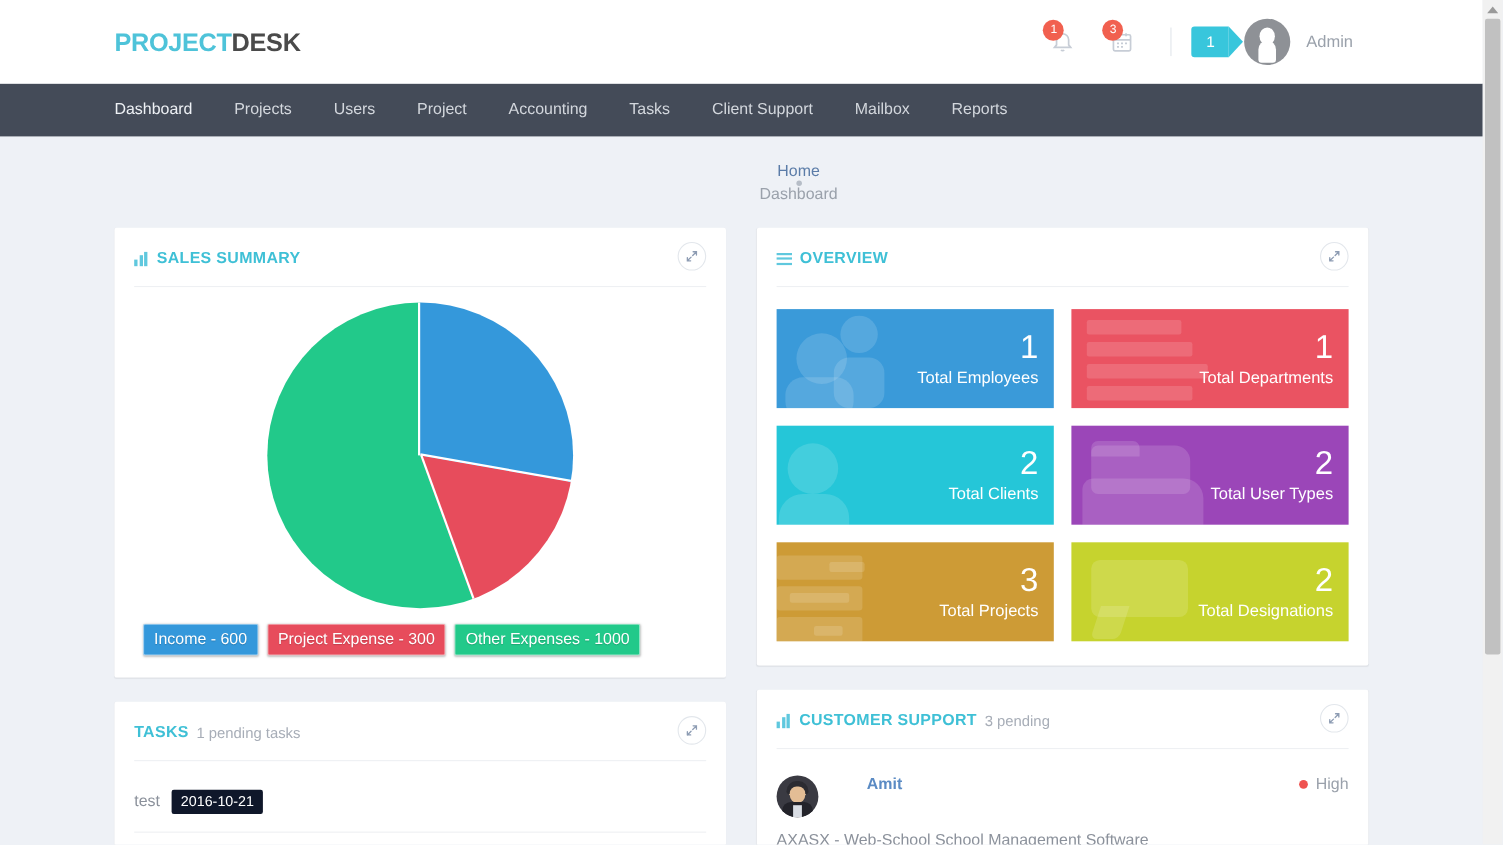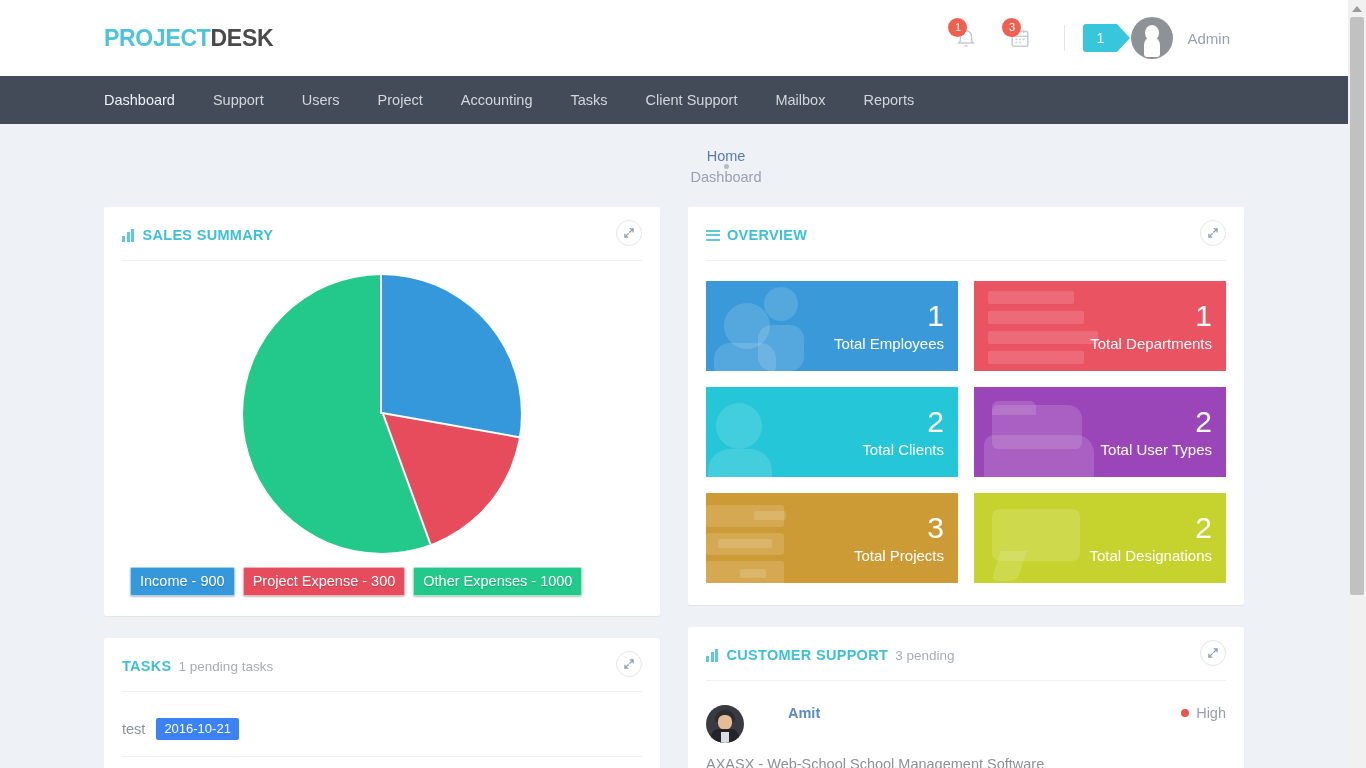--- a/index.html
+++ b/index.html
@@ -111,21 +111,21 @@
   }
   .tile .num { font-size: 30px; line-height: 1; font-weight: 300; position: relative; z-index: 2; }
   .tile .lbl { font-size: 15px; margin-top: 4px; position: relative; z-index: 2; font-weight: 300; }
   .tile .bgart { position: absolute; left: 0; top: 0; width: 100%; height: 100%; z-index: 1; opacity: 1; }
   .bgart .sh { position: absolute; background: rgba(255,255,255,0.14); }
 
   
   .task-body { padding: 26px 18px 0 18px; }
   .task-row { display: flex; align-items: center; padding-bottom: 16px; border-bottom: 1px solid #eef0f3; }
   .task-name { color: #8b919b; font-size: 14.5px; margin-right: 11px; }
-  .task-date { background: #3b82f6; color: #fff; font-size: 13px; padding: 3px 8px 4px 8px; border-radius: 2px; }
+  .task-date { background: #0f172a; color: #fff; font-size: 13px; padding: 3px 8px 4px 8px; border-radius: 2px; }
   .task-pad { height: 40px; }
 
   
   .support-body { padding: 24px 18px 0 18px; }
   .sup-row { display: flex; align-items: flex-start; gap: 24px; }
   .sup-avatar {
     width: 38px; height: 38px; border-radius: 50%; margin-right: 20px; overflow: hidden;
     background: radial-gradient(circle at 50% 38%, #e8c9a6 0 26%, #3a3a42 26% 100%);
     position: relative; flex: none;
   }
@@ -183,21 +183,21 @@
         <div class="avatar-circ">
           <div class="head"></div>
           <div class="body"></div>
         </div>
         <div class="admin-name">Admin</div>
       </div>
     </div>
 
     <div class="navbar">
       <div class="nav-item">Dashboard</div>
-      <div class="nav-item">Support</div>
+      <div class="nav-item">Projects</div>
       <div class="nav-item">Users</div>
       <div class="nav-item">Project</div>
       <div class="nav-item">Accounting</div>
       <div class="nav-item">Tasks</div>
       <div class="nav-item">Client Support</div>
       <div class="nav-item">Mailbox</div>
       <div class="nav-item">Reports</div>
     </div>
 
     <div class="breadcrumb">
@@ -229,21 +229,21 @@
           <div class="panel-rule"></div>
           <div class="chart-area">
             <div class="pie" id="pie" style="background: conic-gradient(rgb(52, 152, 219) 0deg, rgb(52, 152, 219) 100deg, rgb(231, 76, 92) 100deg, rgb(231, 76, 92) 160deg, rgb(34, 201, 138) 160deg, rgb(34, 201, 138) 360deg); box-shadow: rgb(255, 255, 255) 0px 0px 0px 0px;">
                 <div style="position: absolute; inset: 0px; border-radius: 50%;">
                   <div style="position: absolute; left: 50%; top: 50%; width: 2px; height: 50%; background: rgb(255, 255, 255); transform-origin: 0px 0px; transform: rotate(180deg);"></div>
                   <div style="position: absolute; left: 50%; top: 50%; width: 2px; height: 50%; background: rgb(255, 255, 255); transform-origin: 0px 0px; transform: rotate(280deg);"></div>
                   <div style="position: absolute; left: 50%; top: 50%; width: 2px; height: 50%; background: rgb(255, 255, 255); transform-origin: 0px 0px; transform: rotate(340deg);"></div>
                 </div>
               </div>
             <div class="legend" id="legend">
-                <div class="legend-item" style="background: rgb(52, 152, 219);">Income - 900</div>
+                <div class="legend-item" style="background: rgb(52, 152, 219);">Income - 600</div>
                 <div class="legend-item" style="background: rgb(231, 76, 92);">Project Expense - 300</div>
                 <div class="legend-item" style="background: rgb(34, 201, 138);">Other Expenses - 1000</div>
               </div>
           </div>
         </div>
 
         <div class="panel">
           <div class="panel-head">
             <div class="panel-title">
               <span>Tasks</span>

